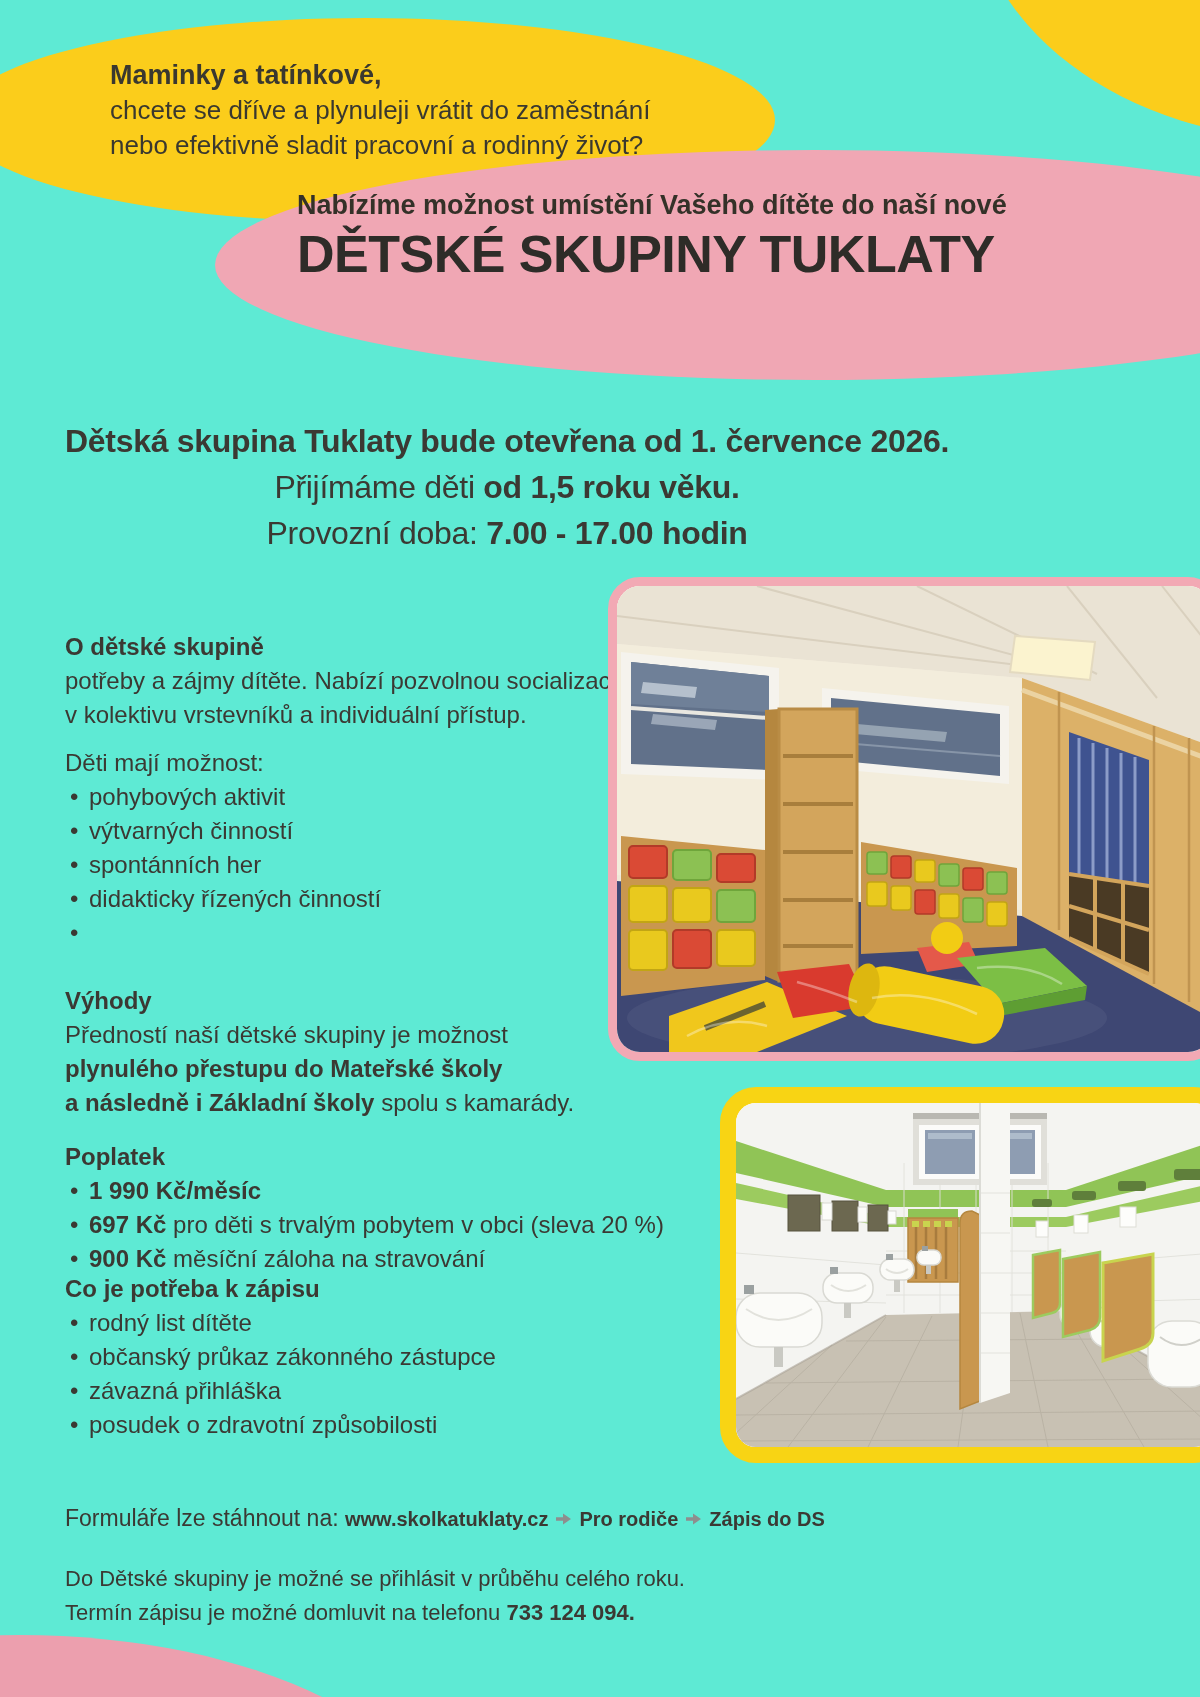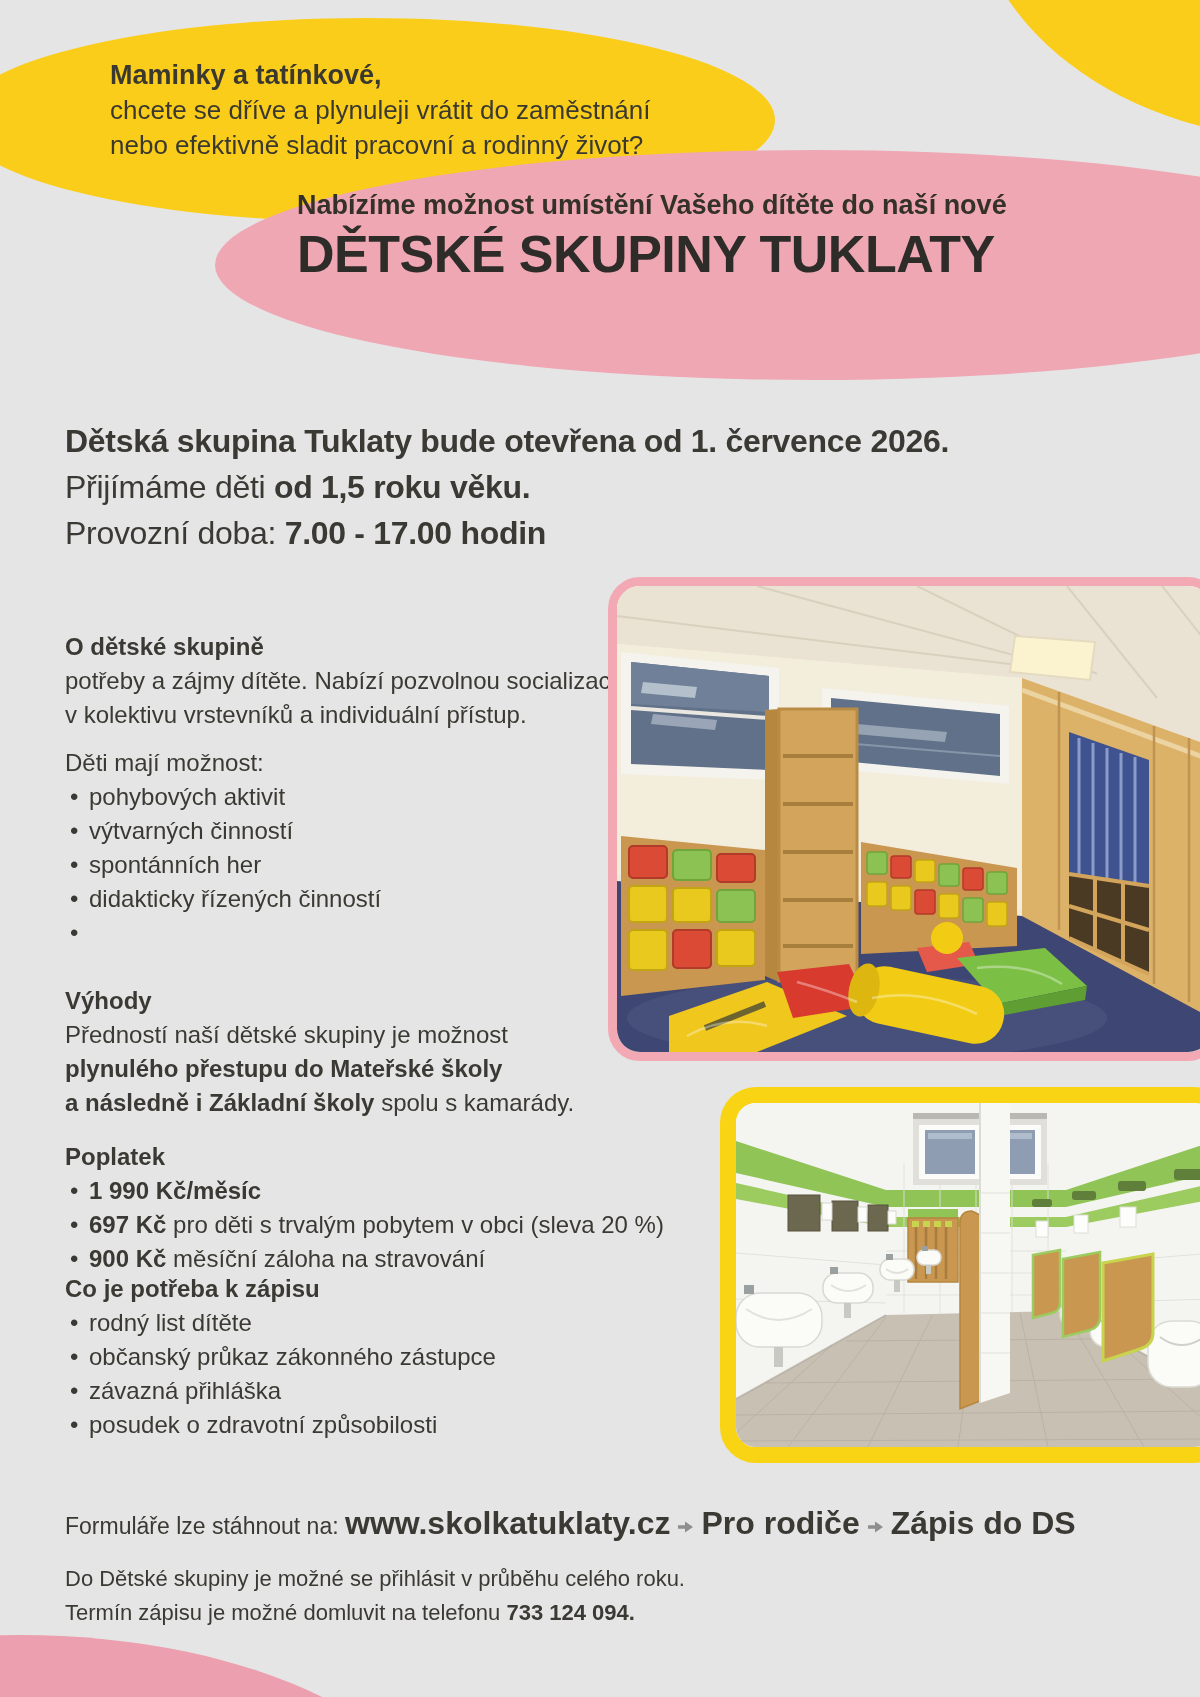--- a/index.html
+++ b/index.html
@@ -1,35 +1,35 @@
 <!DOCTYPE html>
 <html><head>
 <meta charset="utf-8">
 <style>
   html,body{margin:0;padding:0;background:#ffffff;}
   .page{
     position:relative;width:1200px;height:1697px;overflow:hidden;
-    background:#e5e5e5;color:#3B3933;
+    background:#5eead4;color:#3B3933;
     font-family:"Liberation Sans","DejaVu Sans",sans-serif;
   }
   .blob{position:absolute;border-radius:50%;}
   .blob-yellow-hero{left:-43px;top:18px;width:818px;height:204px;background:#FBCD1B;}
   .blob-yellow-corner{left:970px;top:-380px;width:680px;height:520px;background:#FBCD1B;}
   .blob-pink-hero{left:215px;top:150px;width:1200px;height:230px;background:#F0A7B4;}
   .blob-pink-bottom{left:-410px;top:1635px;width:860px;height:430px;background:#EC9FAE;}
 
   .hero-text{position:absolute;left:110px;top:58px;font-size:26px;line-height:35px;color:#3A382F;}
   .hero-text .b{font-weight:bold;font-size:27px;}
   .hero-line{display:block;white-space:nowrap;}
 
   .offer{position:absolute;left:297px;top:190px;color:#343128;}
   .offer-intro{display:block;font-size:27px;font-weight:bold;white-space:nowrap;}
   .offer-title{display:block;font-size:52px;font-weight:bold;letter-spacing:-0.5px;margin-top:3px;color:#2E2C28;white-space:nowrap;}
 
-  .opening{position:absolute;left:65px;top:418px;font-size:32px;line-height:46px;letter-spacing:-0.3px;}
+  .opening{position:absolute;left:65px;top:418px;font-size:32px;line-height:46px;letter-spacing:-0.3px;text-align:center;}
   .opening .line{display:block;white-space:nowrap;}
   b{font-weight:bold;}
 
   .col{position:absolute;left:65px;width:540px;font-size:24px;line-height:34px;}
   .col .h{font-weight:bold;display:block;white-space:nowrap;}
   .col .line{display:block;white-space:nowrap;}
   .col ul{list-style:none;margin:0;padding:0;}
   .col li{display:flex;white-space:nowrap;}
   .bullet{width:24px;flex:0 0 24px;padding-left:5px;box-sizing:border-box;}
   .about-block{top:630px;}
@@ -37,21 +37,21 @@
   .benefits-block{top:984px;}
   .fee-block{top:1140px;}
   .enroll-block{top:1272px;}
 
   .photo{position:absolute;overflow:hidden;background:#fff;box-sizing:border-box;}
   .photo svg{display:block;}
   .photo-playroom{left:608px;top:577px;width:612px;height:484px;border:9px solid #F2A9B4;border-radius:32px;}
   .photo-bathroom{left:720px;top:1087px;width:510px;height:376px;border:16px solid #F8D414;border-radius:36px;}
 
   .forms-line{position:absolute;left:65px;top:1505px;font-size:23px;white-space:nowrap;}
-  .forms-line b{font-size:32px;}
+  .forms-line b{font-size:20px;}
   .arrow-icon{margin:0 7px;vertical-align:-1px;}
 
   .footer-lines{position:absolute;left:65px;top:1562px;font-size:22px;line-height:34px;}
   .footer-lines .line{display:block;white-space:nowrap;}
 </style>
 </head>
 <body>
 
 <div class="page">
 

